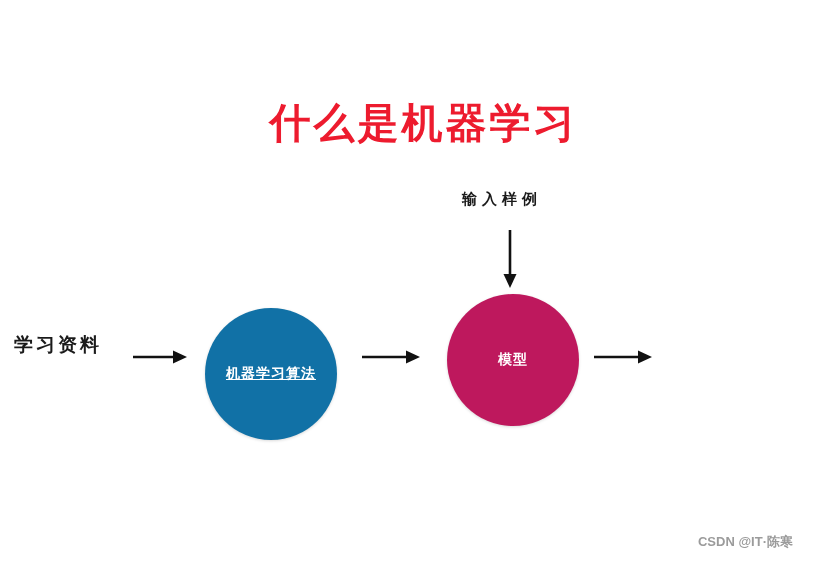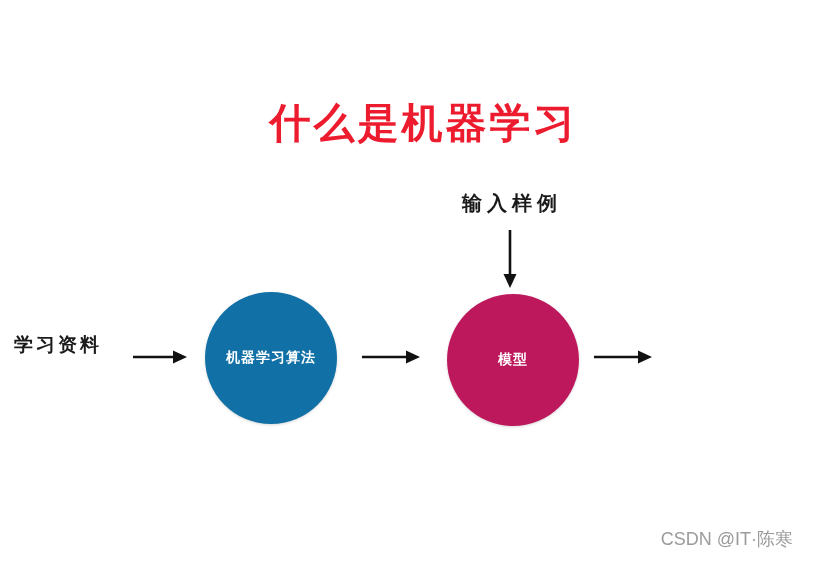--- a/index.html
+++ b/index.html
@@ -25,21 +25,21 @@
     font-size: 41px;
     font-weight: 700;
     letter-spacing: 3px;
     color: #ed1b2e;
     padding-left: 16px;
   }
   .sample-label {
     position: absolute;
     left: 462px;
     top: 190px;
-    font-size: 20px;
+    font-size: 15px;
     font-weight: 600;
     letter-spacing: 5px;
     color: #1a1a1a;
     white-space: nowrap;
   }
   .input-text {
     position: absolute;
     left: 14px;
     top: 322px;
     font-size: 19px;
@@ -67,34 +67,35 @@
     display: flex;
     align-items: center;
     justify-content: center;
     text-align: center;
     color: #ffffff;
     font-size: 14px;
     font-weight: 700;
     letter-spacing: 1px;
     box-shadow: 0 1px 3px rgba(0,0,0,0.15);
   }
-  .node-algorithm { left: 205px; top: 292px; background: #1171a6; }
+  .node-algorithm { left: 205px; top: 308px; background: #1171a6; text-decoration: underline; }
   .node-model     { left: 447px; top: 294px; background: #e64a5c; }
   .arrow { position: absolute; display: block; }
   .arrow-1    { left: 133px; top: 350px; }
   .arrow-2    { left: 362px; top: 350px; }
   .arrow-3    { left: 594px; top: 350px; }
   .arrow-down { left: 503px; top: 230px; }
   .watermark {
     position: absolute;
     right: 22px;
     bottom: 10px;
-    font-size: 18px;
+    font-size: 13px;
     color: #9b9b9b;
     white-space: nowrap;
+    font-weight: bold;
   }
 </style>
 </head>
 <body>
 
 <div class="canvas">
 
   <h1 class="title" style="color: rgb(237, 27, 46);">什么是机器学习</h1>
 
   <div class="sample-label">输入样例</div>

